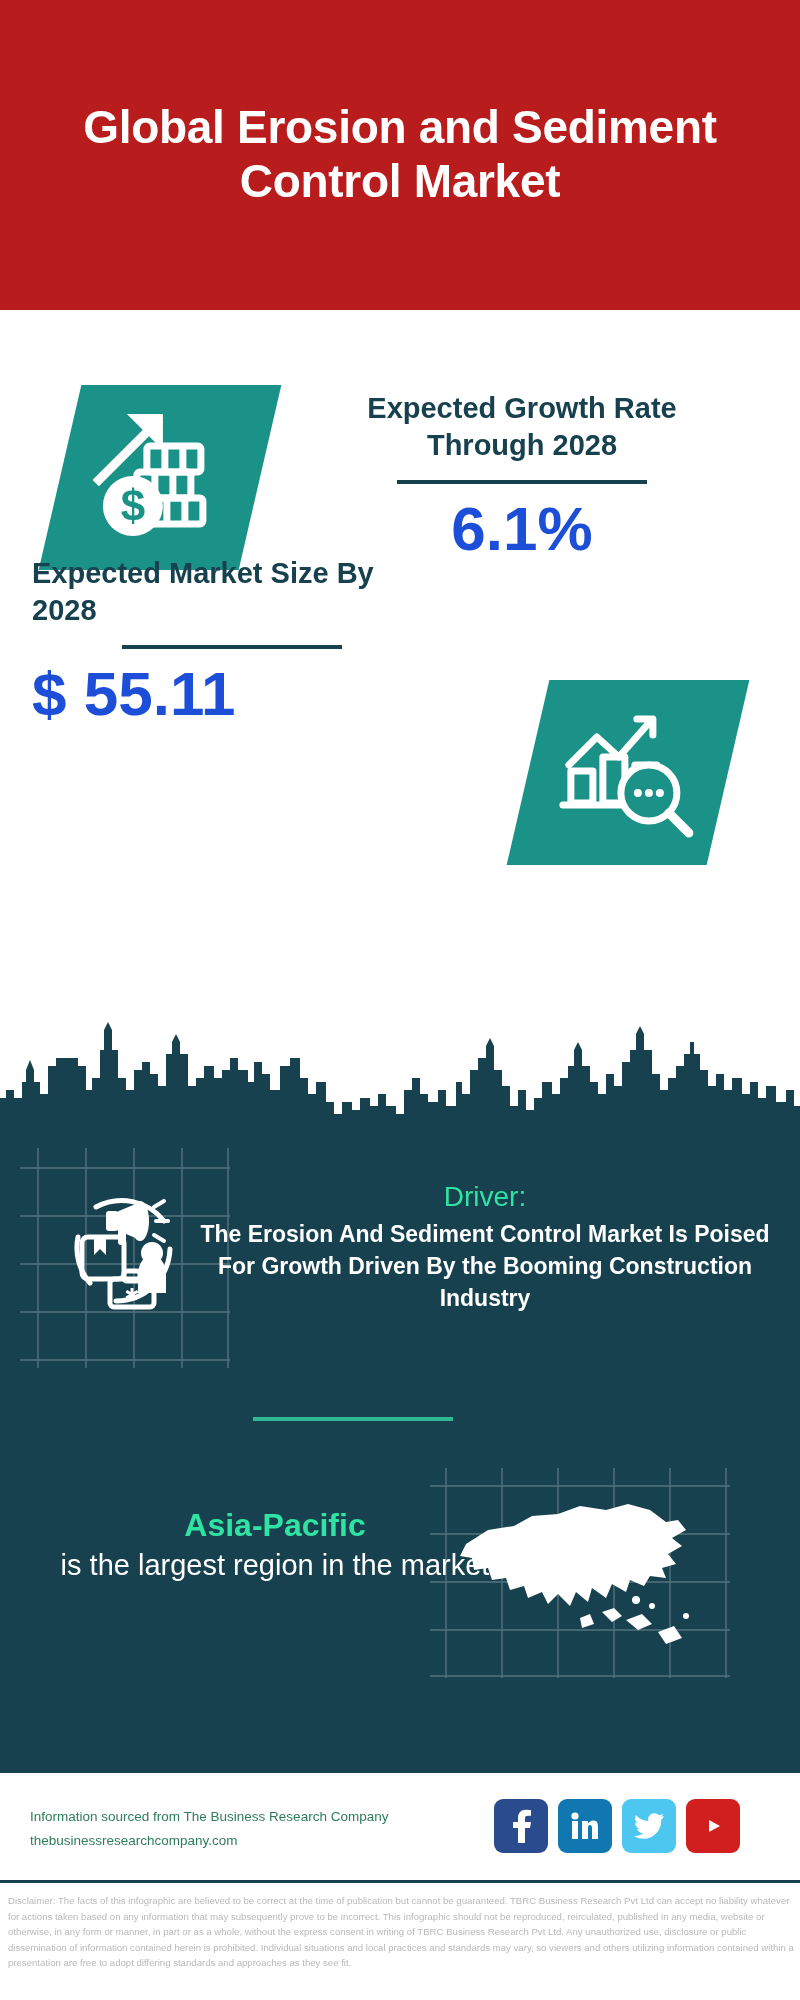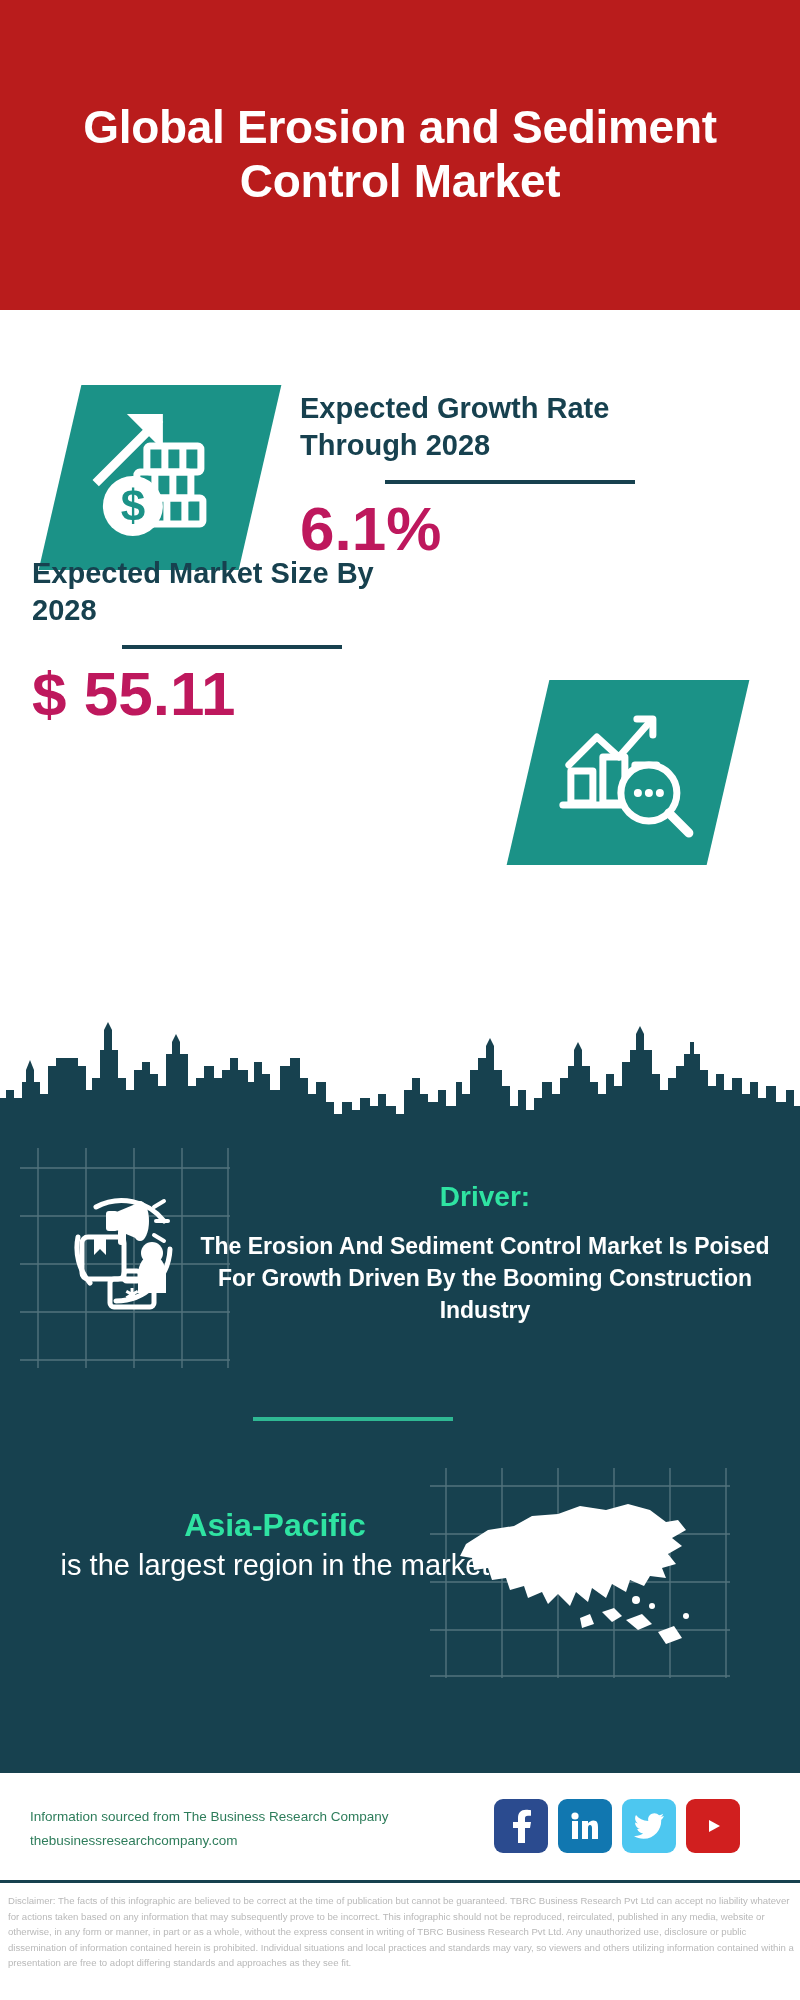--- a/index.html
+++ b/index.html
@@ -41,30 +41,30 @@
     transform:skewX(-13deg);
     display:flex; align-items:center; justify-content:center;
   }
   .para > .ic { transform:skewX(13deg); display:block; }
 
   .growth-badge { left:60px; top:75px; width:200px; height:185px; }
   .size-badge   { left:528px; top:370px; width:200px; height:185px; }
 
   
   .growth-text {
-    position:absolute; left:300px; top:80px; width:420px; text-align:left;
+    position:absolute; left:312px; top:80px; width:420px; text-align:center;
   }
   .label {
     color:#17414f; font-size:29px; font-weight:bold; line-height:1.28;
   }
   .rule {
     height:4px; background:#17414f; margin:16px auto 10px auto; width:250px;
   }
   .value {
-    color:#be185d; font-size:62px; font-weight:bold; line-height:1.12;
+    color:#1d4ed8; font-size:62px; font-weight:bold; line-height:1.12;
   }
 
   .size-text {
     position:absolute; left:32px; top:245px; width:400px; text-align:left;
   }
   .size-text .rule { width:220px; }
 
   
   .skyline {
     position:absolute; left:0; top:1020px; width:800px; height:130px;
@@ -81,21 +81,21 @@
   .grid-bg {
     position:absolute; opacity:.30;
   }
   .grid-bg svg { display:block; }
 
   .driver-icon { position:absolute; left:52px; top:1175px; width:140px; height:135px; }
   .driver-block {
     position:absolute; left:200px; top:1180px; width:570px; text-align:center;
   }
   .driver-title {
-    color:#2fe3a2; font-size:28px; font-weight:bold; line-height:1.2; margin-bottom:16px;
+    color:#2fe3a2; font-size:28px; font-weight:normal; line-height:1.2; margin-bottom:4px;
   }
   .driver-body {
     color:#ffffff; font-size:23px; font-weight:bold; line-height:1.4;
   }
   .divider {
     position:absolute; left:253px; top:1417px; width:200px; height:4px; background:#2fb893;
   }
 
   .region-block {
     position:absolute; left:60px; top:1505px; width:430px; text-align:center;

